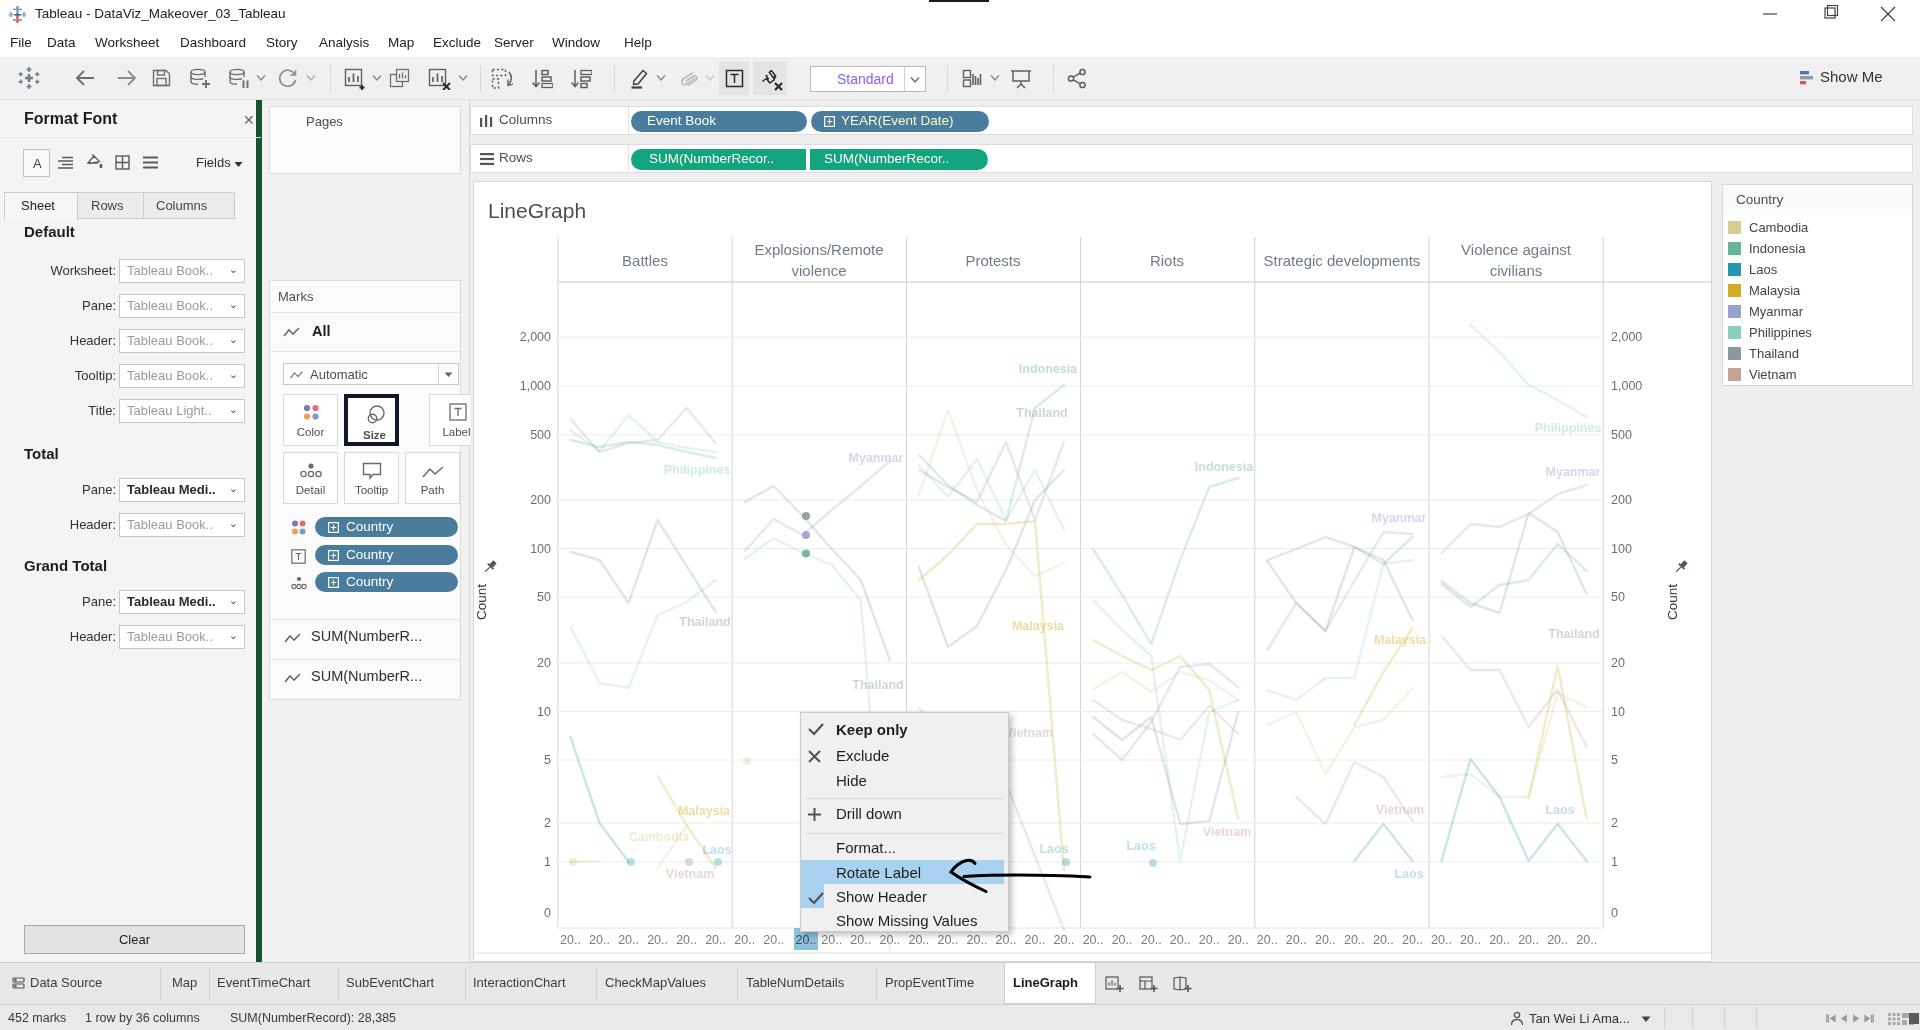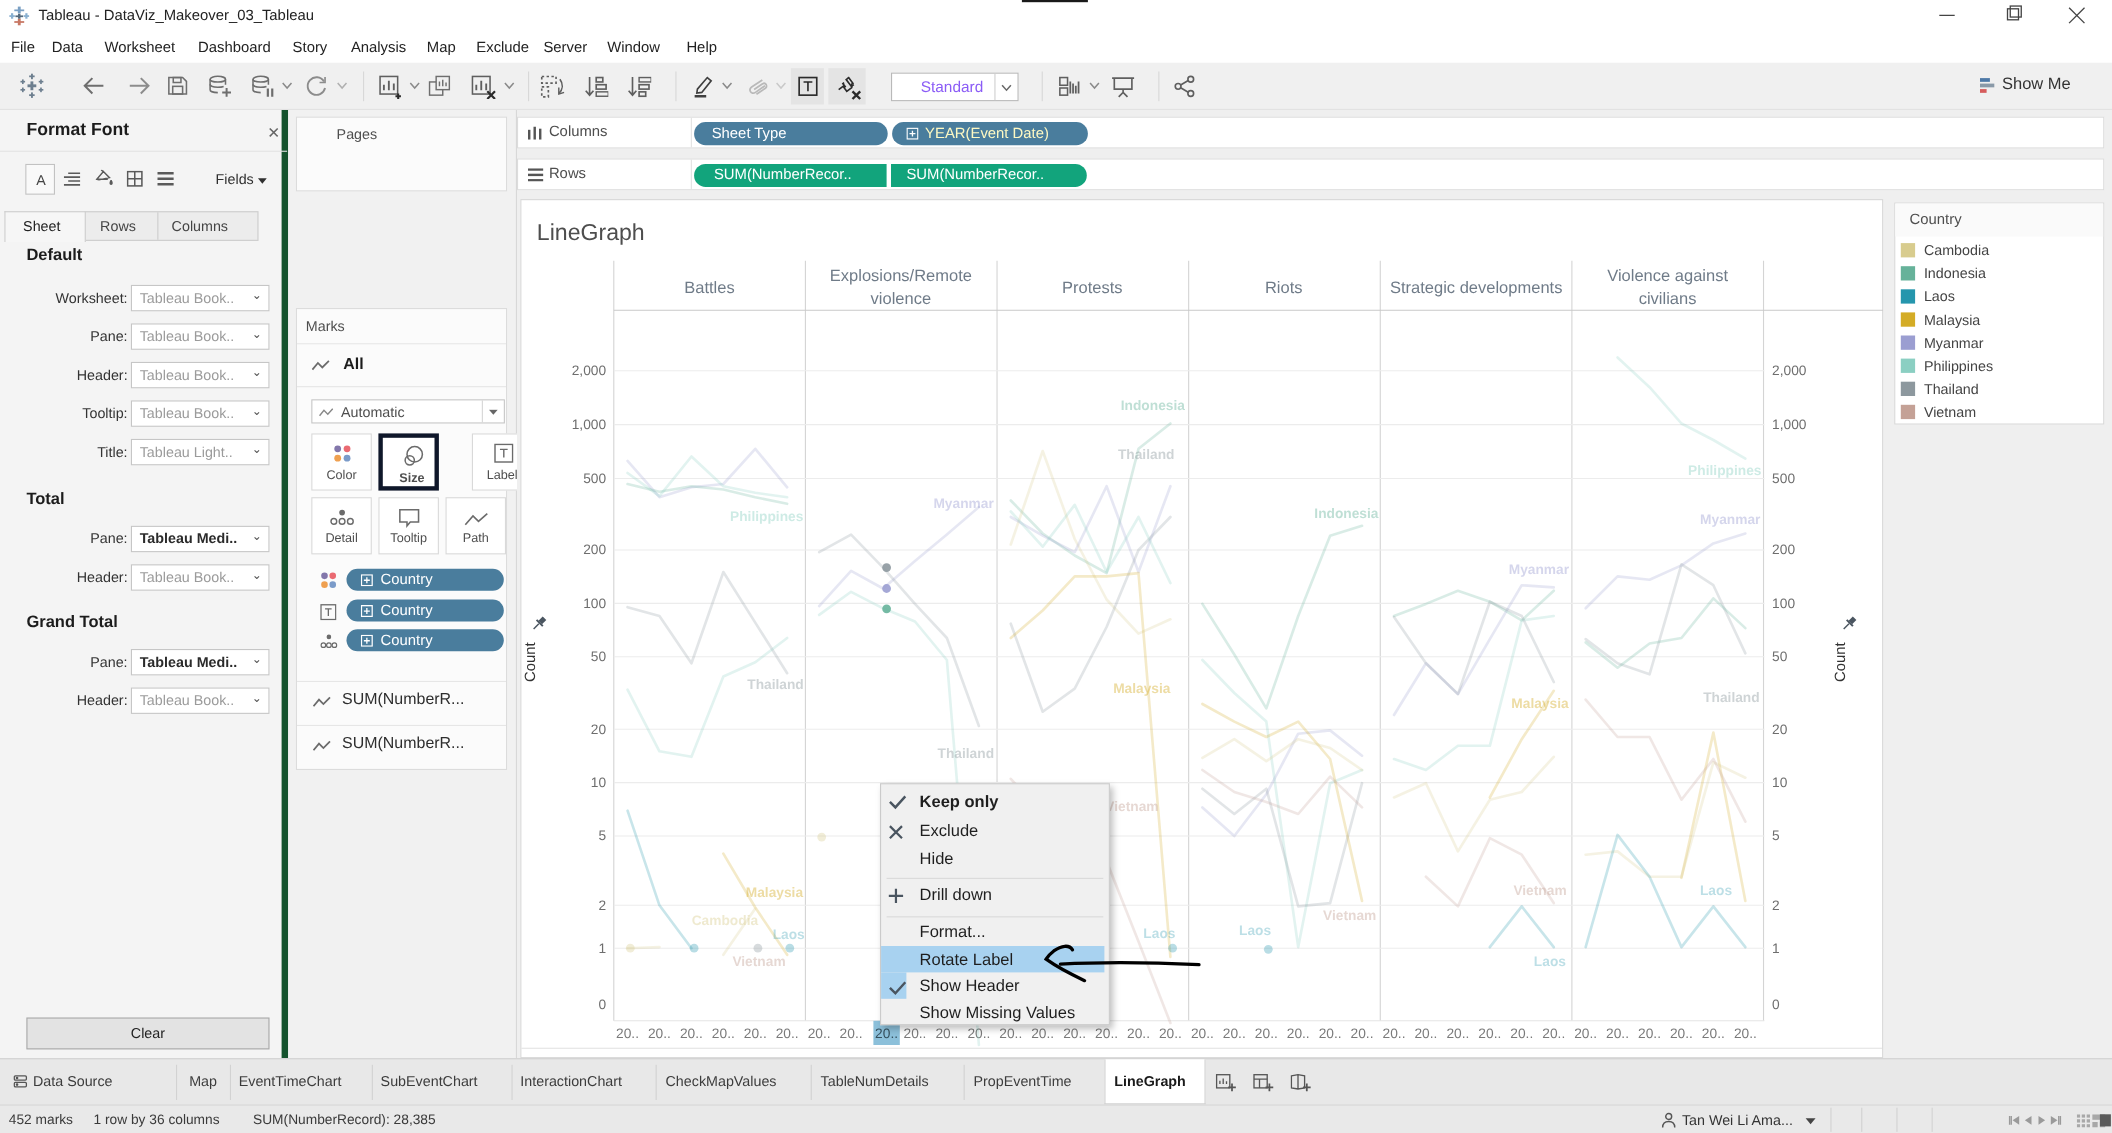--- a/index.html
+++ b/index.html
@@ -434,21 +434,21 @@
   <div class="abs" id="shelves">
     <div class="abs" style="left:470px;top:106px;width:1443px;height:29px;background:#fff;border:1px solid #dcdcdc;">
       <svg class="abs" style="left:9px;top:8px" width="13" height="12" viewBox="0 0 13 12" fill="#555">
         <rect x="0" y="3" width="2.2" height="9"></rect>
           <rect x="5" y="0" width="2.2" height="12"></rect>
           <rect x="10" y="2" width="2.2" height="10"></rect>
       </svg>
       <div class="abs" style="left:28px;top:5px;font-size:13.5px;color:#4e4e4e;">Columns</div>
       <div class="abs" style="left:157px;top:0;width:1px;height:27px;background:#e2e2e2;"></div>
       <div class="abs" style="left:160px;top:3.5px;width:176px;height:21px;background:#4a7d9d;border-radius:10.5px;color:#fff;">
-        <span class="abs" style="left:16px;top:2.5px;font-size:13.5px;">Sheet Type</span>
+        <span class="abs" style="left:16px;top:2.5px;font-size:13.5px;">Event Book</span>
       </div>
       <div class="abs" style="left:340px;top:3.5px;width:178px;height:21px;background:#4a7d9d;border-radius:10.5px;color:#fef9c3;">
         <svg class="abs" style="left:13px;top:5px" width="11" height="11" viewBox="0 0 11 11" fill="none" stroke="#fff" stroke-width="1.2">
             <rect x="0.6" y="0.6" width="9.8" height="9.8"></rect>
             <path d="M5.5 2.8 V8.2 M2.8 5.5 H8.2"></path>
           </svg>
         <span class="abs" style="left:30px;top:2.5px;font-size:13.5px;">YEAR(Event Date)</span>
       </div>
     </div>
     <div class="abs" style="left:470px;top:144px;width:1443px;height:29px;background:#fff;border:1px solid #dcdcdc;">

